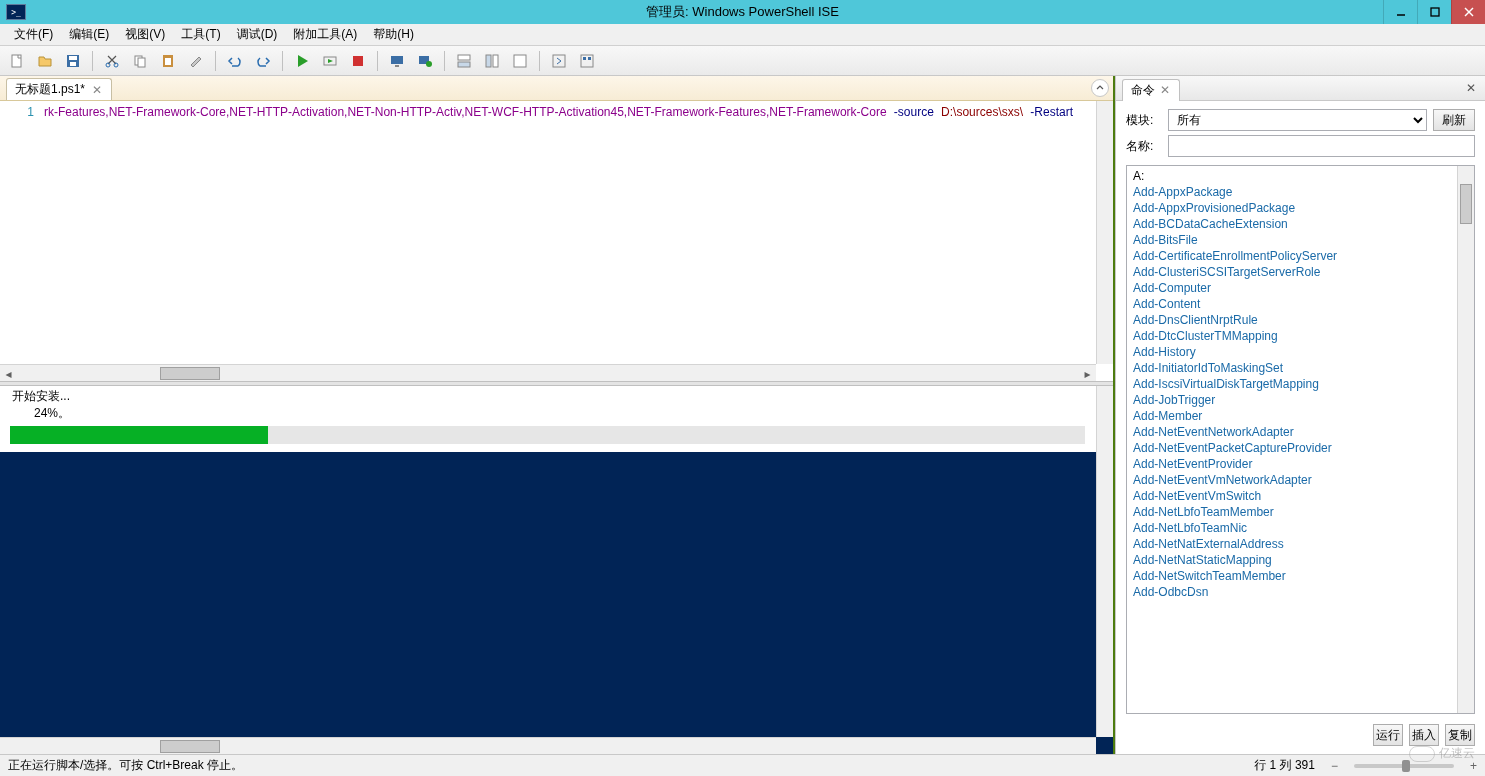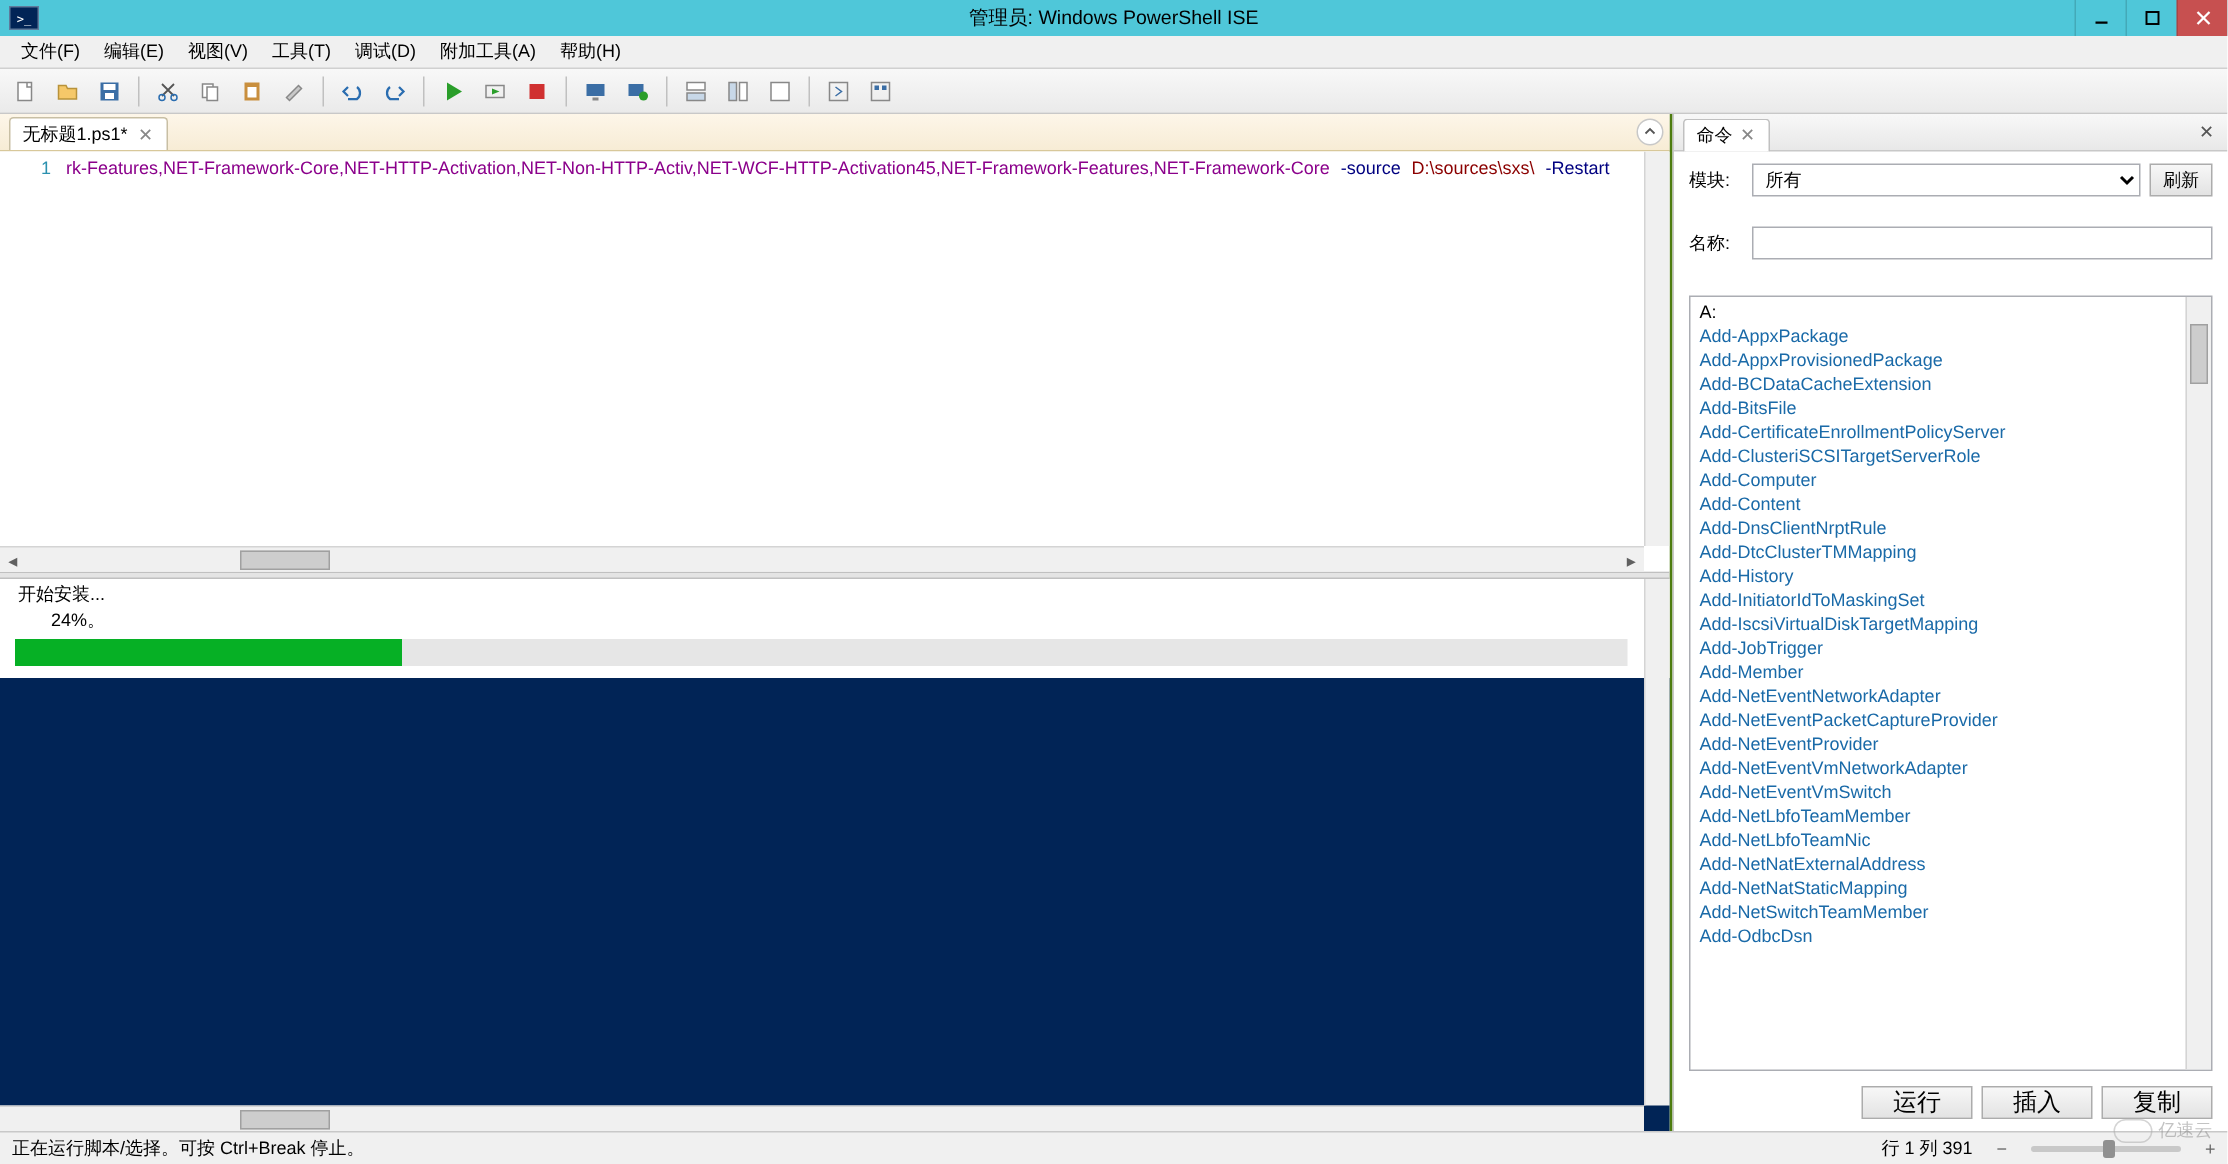--- a/index.html
+++ b/index.html
@@ -65,32 +65,32 @@
 .console .vscroll { position: absolute; right: 0; top: 0; bottom: 17px; width: 17px; background: #f0f0f0; border-left:1px solid #d4d4d4; }
 .console .hscroll { position: absolute; left: 0; right: 17px; bottom: 0; height: 17px; background: #f0f0f0; border-top:1px solid #d4d4d4; }
 .console .hscroll .thumb { position:absolute; left:160px; width:60px; height:13px; top:2px; background:#cdcdcd; border:1px solid #a0a0a0; }
 
 
 .cmd-header { height: 25px; background: linear-gradient(#f8f8f8,#e8e8e8); border-bottom: 1px solid #c8c8c8; display: flex; align-items: center; padding: 0 6px; }
 .cmd-tab { background:#fff; border:1px solid #c0c0c0; border-bottom:none; border-radius:3px 3px 0 0; height:22px; padding:2px 8px; display:flex; align-items:center; gap:4px; margin-top:3px; }
 .cmd-tab .tab-close { color:#888; width:12px; height:12px; display:flex; align-items:center; justify-content:center; }
 .cmd-header .close-pane { margin-left:auto; width:16px; height:16px; display:flex; align-items:center; justify-content:center; color:#555; }
 .cmd-filters { padding: 8px 10px 4px 10px; }
-.cmd-row { display: flex; align-items: center; margin-bottom: 20px; gap: 6px; }
+.cmd-row { display: flex; align-items: center; margin-bottom: 4px; gap: 6px; }
 .cmd-row label { width: 36px; font-size: 12px; color: #000; }
 .cmd-row select, .cmd-row input { flex:1; height: 22px; border: 1px solid #abadb3; padding: 0 4px; font-size: 12px; background:#fff; }
 .cmd-row .refresh-btn { height: 22px; padding: 0 8px; border: 1px solid #acacac; background: linear-gradient(#f7f7f7,#e3e3e3); font-size:12px; }
 .cmd-list-wrap { flex:1; position:relative; margin: 0 10px 6px 10px; border:1px solid #abadb3; overflow:hidden; background:#fff; }
 .cmd-list { position:absolute; inset:0 17px 0 0; overflow:hidden; padding: 2px 6px; }
 .cmd-list .cmd-group { font-size: 12px; color:#000; padding: 1px 0; font-weight: normal; cursor:default; white-space:nowrap; }
 .cmd-list .cmd-item { font-size: 12px; color: #1a6aa8; padding: 1px 0; cursor:default; white-space:nowrap; }
 .cmd-list-wrap .vscroll { position:absolute; right:0; top:0; bottom:0; width:17px; background:#f0f0f0; border-left:1px solid #d4d4d4; }
 .cmd-list-wrap .vscroll .thumb { position:absolute; top:18px; left:2px; right:2px; height:40px; background:#cdcdcd; border:1px solid #a0a0a0; }
 .cmd-actions { display:flex; justify-content:flex-end; gap:6px; padding: 4px 10px 8px 10px; }
-.cmd-actions button { height:22px; padding:0 20px; border:1px solid #acacac; background:linear-gradient(#f7f7f7,#e3e3e3); font-size:16px; }
+.cmd-actions button { height:22px; padding:0 2px; border:1px solid #acacac; background:linear-gradient(#f7f7f7,#e3e3e3); font-size:12px; }
 
 
 .statusbar { height: 22px; background: #f0f0f0; border-top: 1px solid #c8c8c8; display: flex; align-items: center; padding: 0 8px; font-size: 12px; gap: 16px; }
 .statusbar .spacer { flex:1; }
 .statusbar .zoom-slider { width: 100px; height: 4px; background:#c8c8c8; position:relative; border-radius:2px; }
 .statusbar .zoom-slider .knob { position:absolute; left:48px; top:-4px; width:8px; height:12px; background:#909090; border-radius:2px; }
 
 
 .watermark { position:absolute; right:10px; bottom:14px; opacity:0.5; font-size:13px; color:#888; display:flex; align-items:center; gap:4px; pointer-events:none; }
 .watermark .cloud { width:26px; height:16px; border:1.5px solid #aaa; border-radius:10px; position:relative; }

